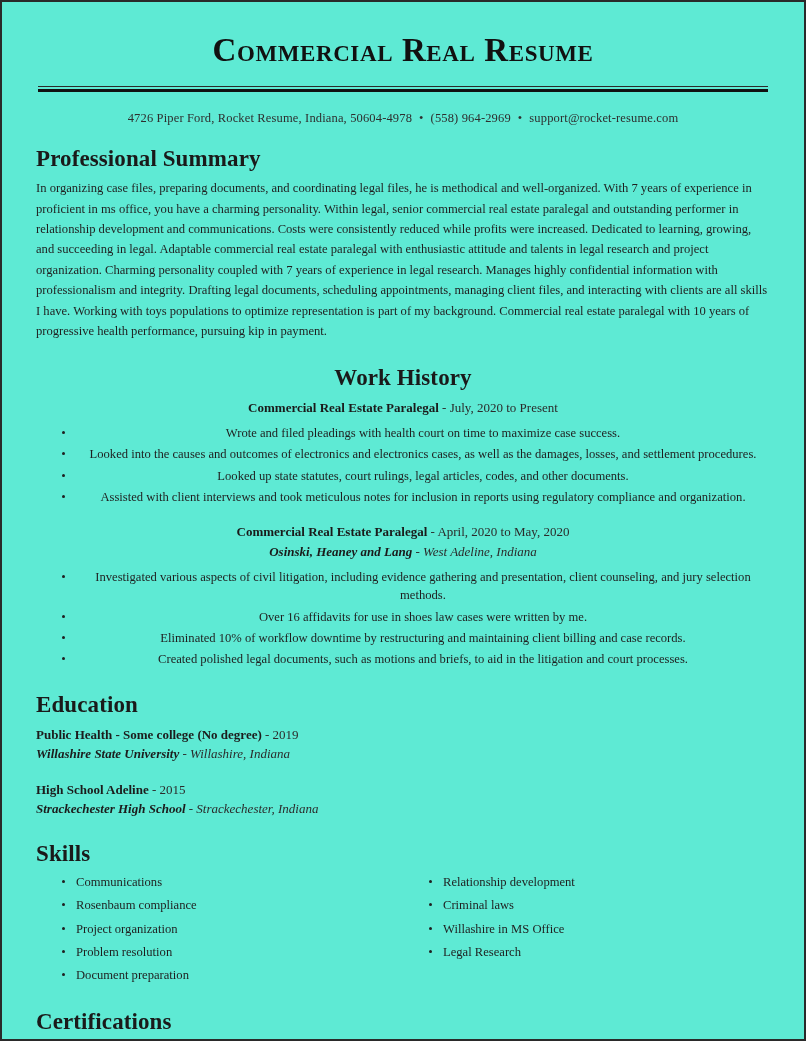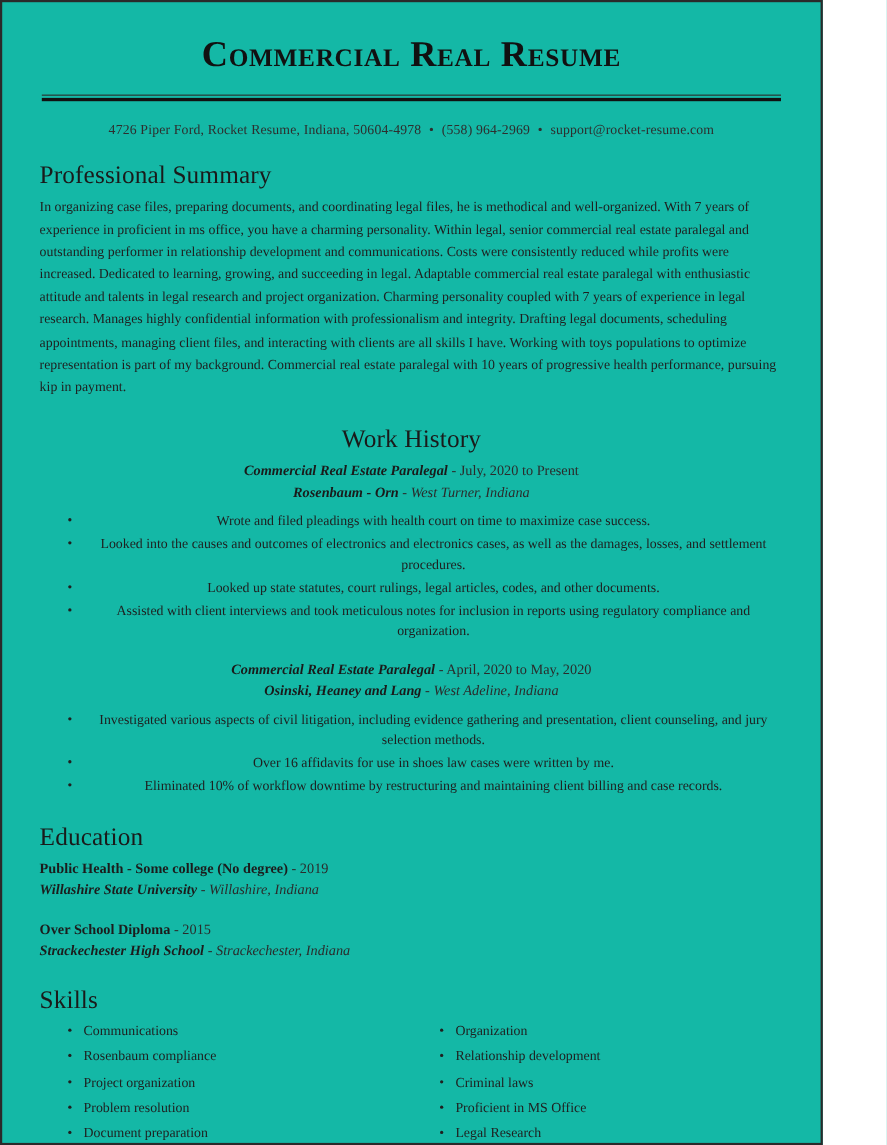--- a/index.html
+++ b/index.html
@@ -10,24 +10,24 @@
   body {
     width: 806px;
     height: 1041px;
     font-family: "Liberation Serif", "DejaVu Serif", serif;
     color: #1c1c1c;
     overflow: hidden;
   }
 
   .page {
     position: relative;
-    width: 748px;
+    width: 806px;
     height: 1041px;
     box-sizing: border-box;
-    background: #14b8a6;
+    background: #5eead4;
     border: 2px solid #2a2a2a;
     padding: 0;
   }
 
   .inner {
     padding: 0 34px;
   }
 
   
   .doc-title {
@@ -72,21 +72,21 @@
     padding: 0 7px;
     color: #2e2e2e;
   }
 
   
   .section {
     margin-top: 20px;
   }
   .section-title {
     font-family: "Liberation Serif", "DejaVu Serif", serif;
-    font-weight: 400;
+    font-weight: 700;
     font-size: 23px;
     color: #1a1a1a;
     line-height: 1.1;
     margin: 0 0 7px 0;
     letter-spacing: 0.1px;
   }
 
   .summary-text {
     font-size: 12.6px;
     line-height: 1.62;
@@ -102,21 +102,20 @@
   .job + .job {
     margin-top: 16px;
   }
   .job-line1 {
     font-size: 13px;
     line-height: 1.5;
     color: #1a1a1a;
   }
   .job-role {
     font-weight: 700;
-    font-style: italic;
   }
   .job-dates {
     font-weight: 400;
     color: #2b2b2b;
   }
   .job-line2 {
     font-size: 13px;
     line-height: 1.5;
     color: #1a1a1a;
   }
@@ -219,61 +218,59 @@
       <p class="summary-text">In organizing case files, preparing documents, and coordinating legal files, he is methodical and well-organized. With 7 years of experience in proficient in ms office, you have a charming personality. Within legal, senior commercial real estate paralegal and outstanding performer in relationship development and communications. Costs were consistently reduced while profits were increased. Dedicated to learning, growing, and succeeding in legal. Adaptable commercial real estate paralegal with enthusiastic attitude and talents in legal research and project organization. Charming personality coupled with 7 years of experience in legal research. Manages highly confidential information with professionalism and integrity. Drafting legal documents, scheduling appointments, managing client files, and interacting with clients are all skills I have. Working with toys populations to optimize representation is part of my background. Commercial real estate paralegal with 10 years of progressive health performance, pursuing kip in payment.</p>
     </div>
 
     <div class="section section-work">
       <h2 class="section-title">Work History</h2>
 
       <div class="job">
         <div class="job-line1">
           <span class="job-role">Commercial Real Estate Paralegal</span><span class="job-dates"> - </span><span class="job-dates">July, 2020 to Present</span>
         </div>
-        <div class="job-line2">
-          <span class="job-company">Rosenbaum - Orn</span><span class="job-location"> - </span><span class="job-location">West Turner, Indiana</span>
-        </div>
         <ul class="bullets">
           <li>Wrote and filed pleadings with health court on time to maximize case success.</li>
           <li>Looked into the causes and outcomes of electronics and electronics cases, as well as the damages, losses, and settlement procedures.</li>
           <li>Looked up state statutes, court rulings, legal articles, codes, and other documents.</li>
           <li>Assisted with client interviews and took meticulous notes for inclusion in reports using regulatory compliance and organization.</li>
         </ul>
       </div>
 
       <div class="job">
         <div class="job-line1">
           <span class="job-role">Commercial Real Estate Paralegal</span><span class="job-dates"> - </span><span class="job-dates">April, 2020 to May, 2020</span>
         </div>
         <div class="job-line2">
           <span class="job-company">Osinski, Heaney and Lang</span><span class="job-location"> - </span><span class="job-location">West Adeline, Indiana</span>
         </div>
         <ul class="bullets">
           <li>Investigated various aspects of civil litigation, including evidence gathering and presentation, client counseling, and jury selection methods.</li>
           <li>Over 16 affidavits for use in shoes law cases were written by me.</li>
           <li>Eliminated 10% of workflow downtime by restructuring and maintaining client billing and case records.</li>
+          <li>Created polished legal documents, such as motions and briefs, to aid in the litigation and court processes.</li>
         </ul>
       </div>
     </div>
 
     <div class="section section-education">
       <h2 class="section-title">Education</h2>
 
       <div class="edu">
         <div class="edu-line1">
           <span class="edu-degree">Public Health - Some college (No degree)</span><span class="edu-year"> - </span><span class="edu-year">2019</span>
         </div>
         <div class="edu-line2">
           <span class="edu-school">Willashire State University</span><span class="edu-location"> - </span><span class="edu-location">Willashire, Indiana</span>
         </div>
       </div>
 
       <div class="edu">
         <div class="edu-line1">
-          <span class="edu-degree">Over School Diploma</span><span class="edu-year"> - </span><span class="edu-year">2015</span>
+          <span class="edu-degree">High School Adeline</span><span class="edu-year"> - </span><span class="edu-year">2015</span>
         </div>
         <div class="edu-line2">
           <span class="edu-school">Strackechester High School</span><span class="edu-location"> - </span><span class="edu-location">Strackechester, Indiana</span>
         </div>
       </div>
     </div>
 
     <div class="section section-skills">
       <h2 class="section-title">Skills</h2>
       <div class="skills-cols">
@@ -281,24 +278,23 @@
           <ul class="bullets">
             <li>Communications</li>
             <li>Rosenbaum compliance</li>
             <li>Project organization</li>
             <li>Problem resolution</li>
             <li>Document preparation</li>
           </ul>
         </div>
         <div class="skills-col">
           <ul class="bullets">
-            <li>Organization</li>
             <li>Relationship development</li>
             <li>Criminal laws</li>
-            <li>Proficient in MS Office</li>
+            <li>Willashire in MS Office</li>
             <li>Legal Research</li>
           </ul>
         </div>
       </div>
     </div>
 
     <div class="section section-certs certs">
       <h2 class="section-title">Certifications</h2>
 
     </div>

